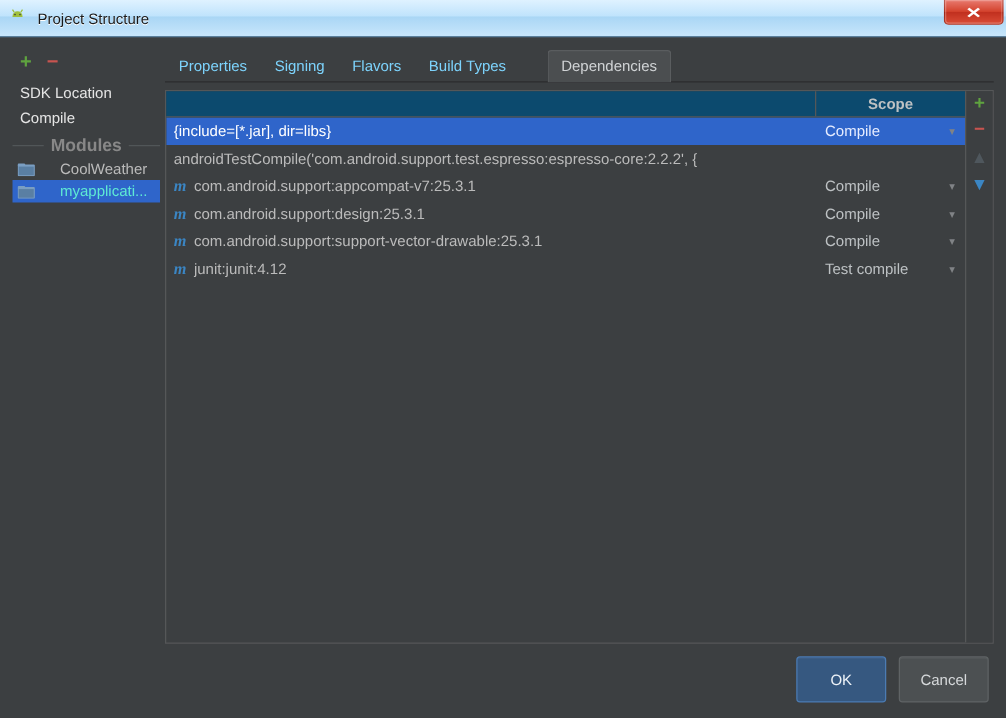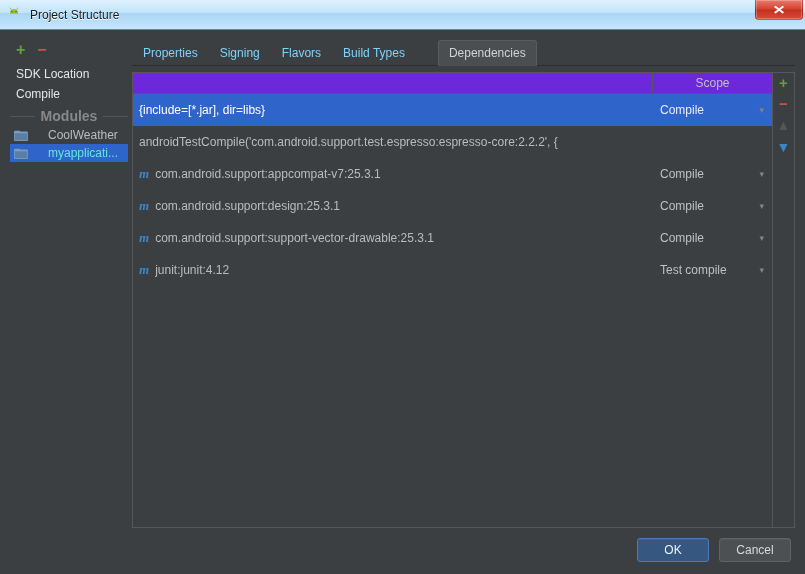--- a/index.html
+++ b/index.html
@@ -44,39 +44,39 @@
   .mod-label { white-space:nowrap; overflow:hidden; text-overflow:ellipsis; }
 
   .main { flex:1; display:flex; flex-direction:column; min-width:0; }
   .tabs { display:flex; border-bottom:1px solid #2b2d2e; }
   .tab { padding:5px 10px; color:#7dd3fc; border:1px solid transparent; border-bottom:none; cursor:default; }
   .tab.active { background:#4b4e50; color:#d0d3d5; border-color:#5a5d5f; border-bottom:1px solid #4b4e50;
                 margin-bottom:-1px; border-radius:3px 3px 0 0;margin-left:22px; }
 
   .dep-panel { flex:1; border:1px solid #555758; display:flex; margin-top:6px; min-height:0; }
   .dep-table { flex:1; display:flex; flex-direction:column; min-width:0; }
-  .dep-header { display:flex; background:#6d28d9; border-bottom:1px solid #555758; }
+  .dep-header { display:flex; background:#0c4a6e; border-bottom:1px solid #555758;font-weight:bold; }
   .dep-header .colA { flex:1; }
   .dep-header .colB { width:120px; text-align:center; padding:3px 0; color:#bdc1c3; border-left:1px solid #555758; }
   .dep-rows { flex:1; overflow:auto; }
-  .dep-row { display:flex; align-items:center; height:32px; padding-left:6px; }
+  .dep-row { display:flex; align-items:center; height:22px; padding-left:6px; }
   .dep-row.selected { background:#2f65ca; color:#fff; }
   .dep-row .cellA { flex:1; display:flex; align-items:center; gap:6px; min-width:0; }
   .dep-row .cellA .dep-text { white-space:nowrap; overflow:hidden; text-overflow:ellipsis; }
   .dep-row .cellB { width:120px; display:flex; align-items:center; justify-content:space-between; padding:0 8px; color:#bdc1c3; }
   .dep-row.selected .cellB { color:#e6ecff; }
   .dep-m { color:#3b86c4; font-style:italic; font-weight:bold; font-family:serif; font-size:13px; }
   .caret { color:#808386; font-size:9px; }
   .dep-actions { width:22px; display:flex; flex-direction:column; align-items:center; gap:6px; padding-top:2px;
                  border-left:1px solid #555758; background:#3c3f41; }
   .act-arrow { color:#4f575d; font-size:14px; }
   .act-arrow.active { color:#3b86c4; }
 
   .footer { display:flex; justify-content:flex-end; gap:10px; padding:10px 4px 2px 0; }
-  .btn { min-width:72px; height:24px; background:#4c5052; color:#d6d9db; border:1px solid #5f6365;
+  .btn { min-width:72px; height:37px; background:#4c5052; color:#d6d9db; border:1px solid #5f6365;
          border-radius:3px; display:flex; align-items:center; justify-content:center; box-shadow: inset 0 1px 0 rgba(255,255,255,.05); }
   .btn.primary { background:#365880; border-color:#4b7bb3; color:#eef3f8; }
 
   .android-head { fill:#9fbf3b; }
 </style>
 </head>
 <body>
 
 <div class="titlebar">
   <svg class="app-icon" viewBox="0 0 24 24">

